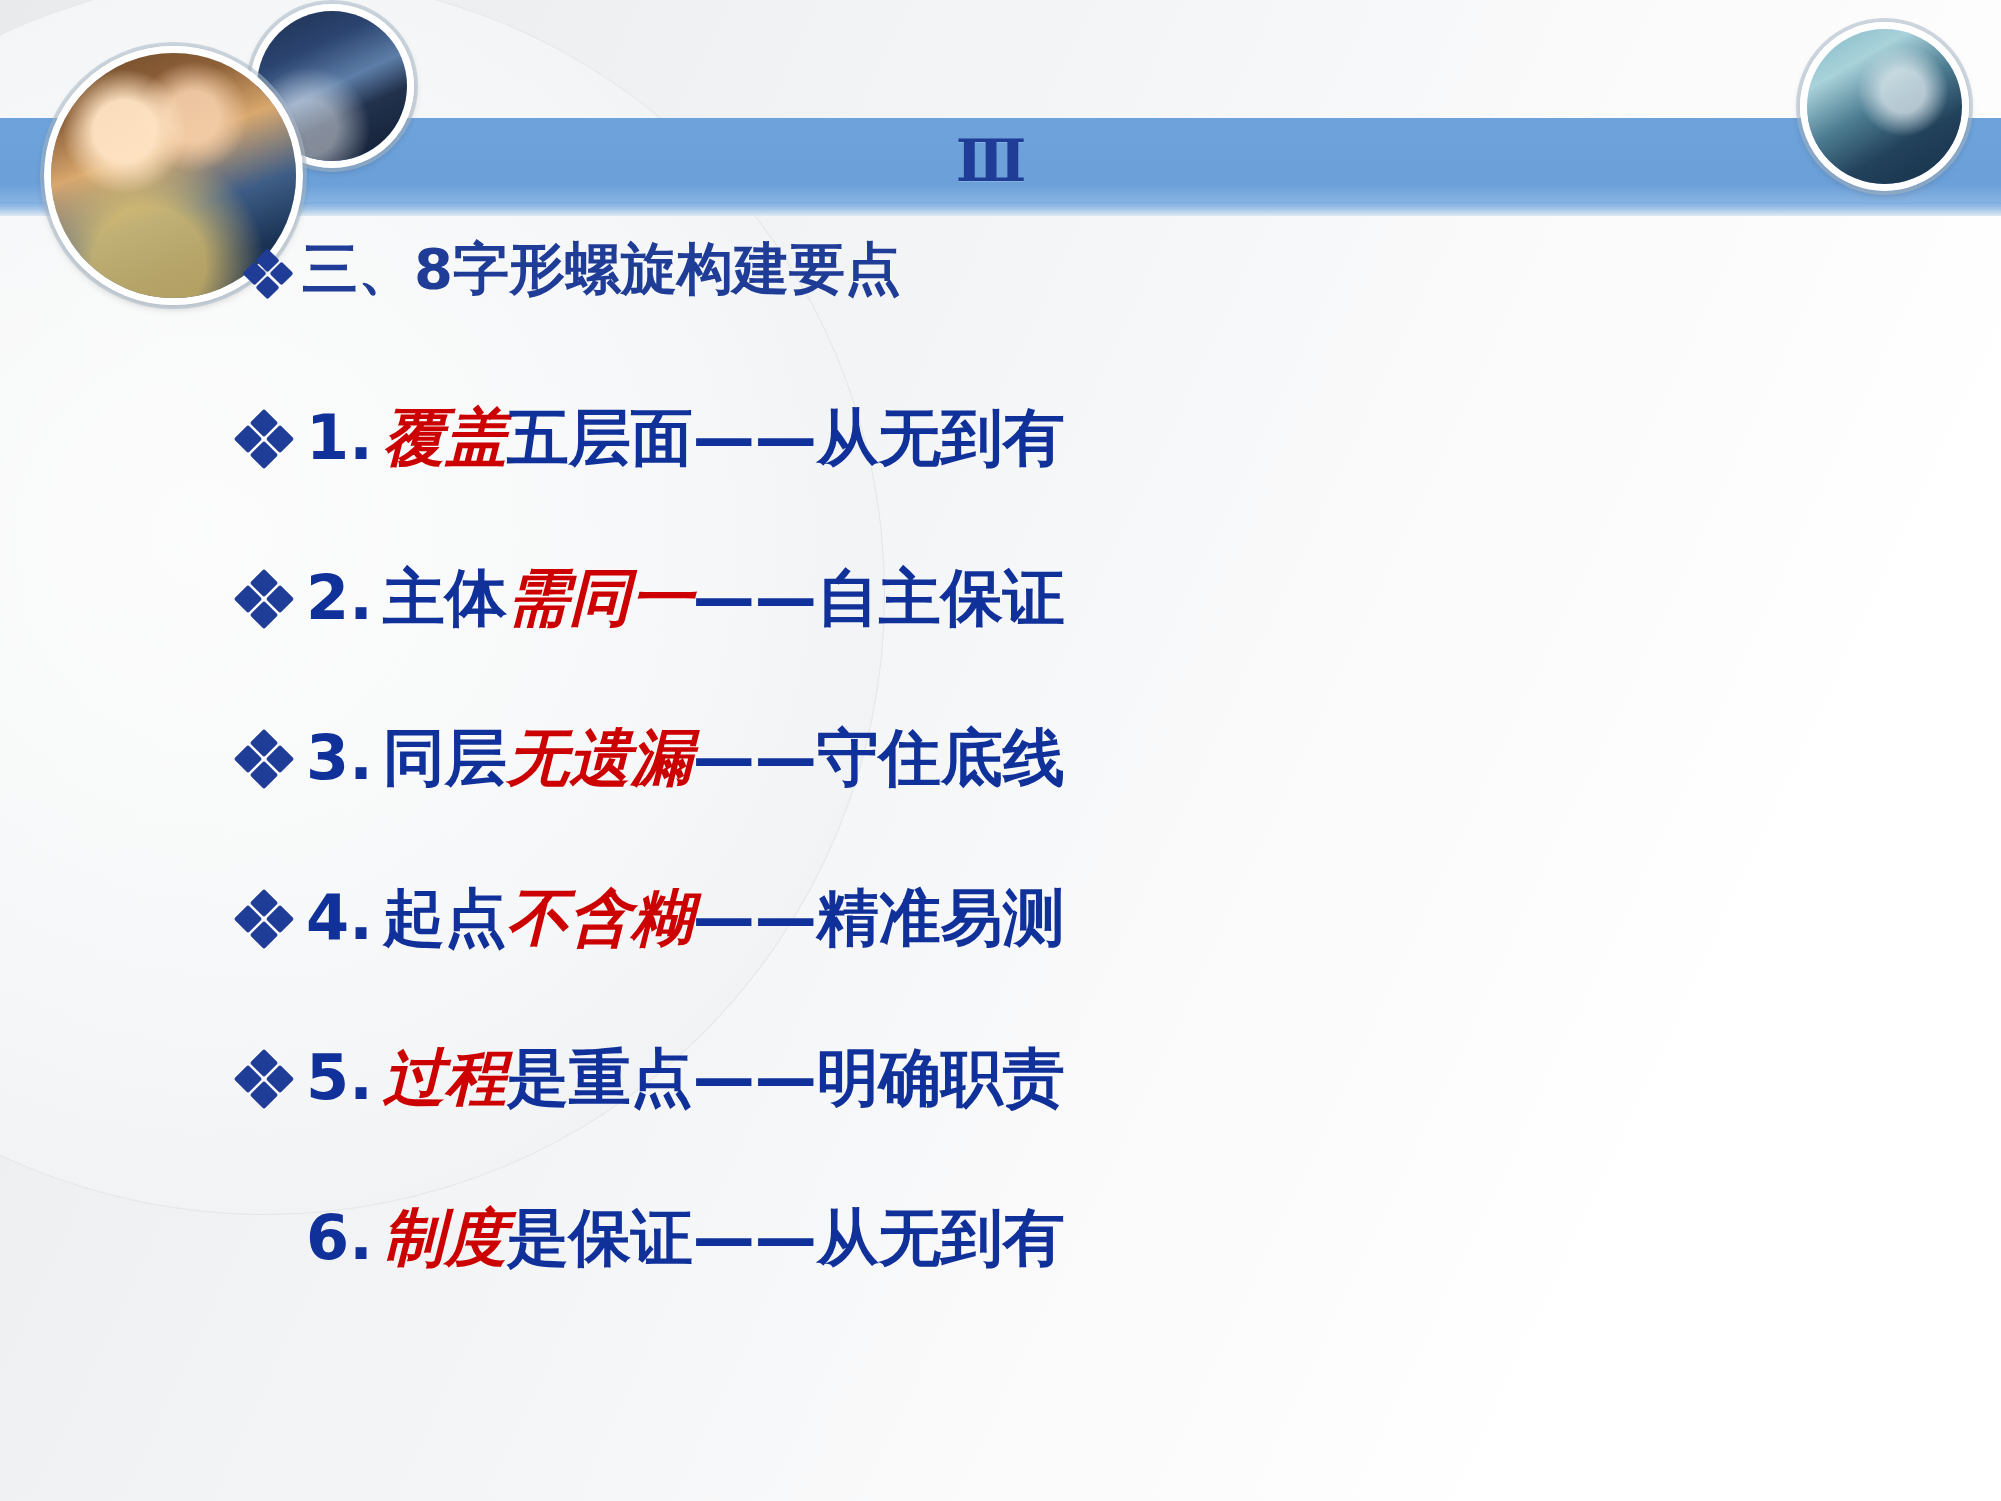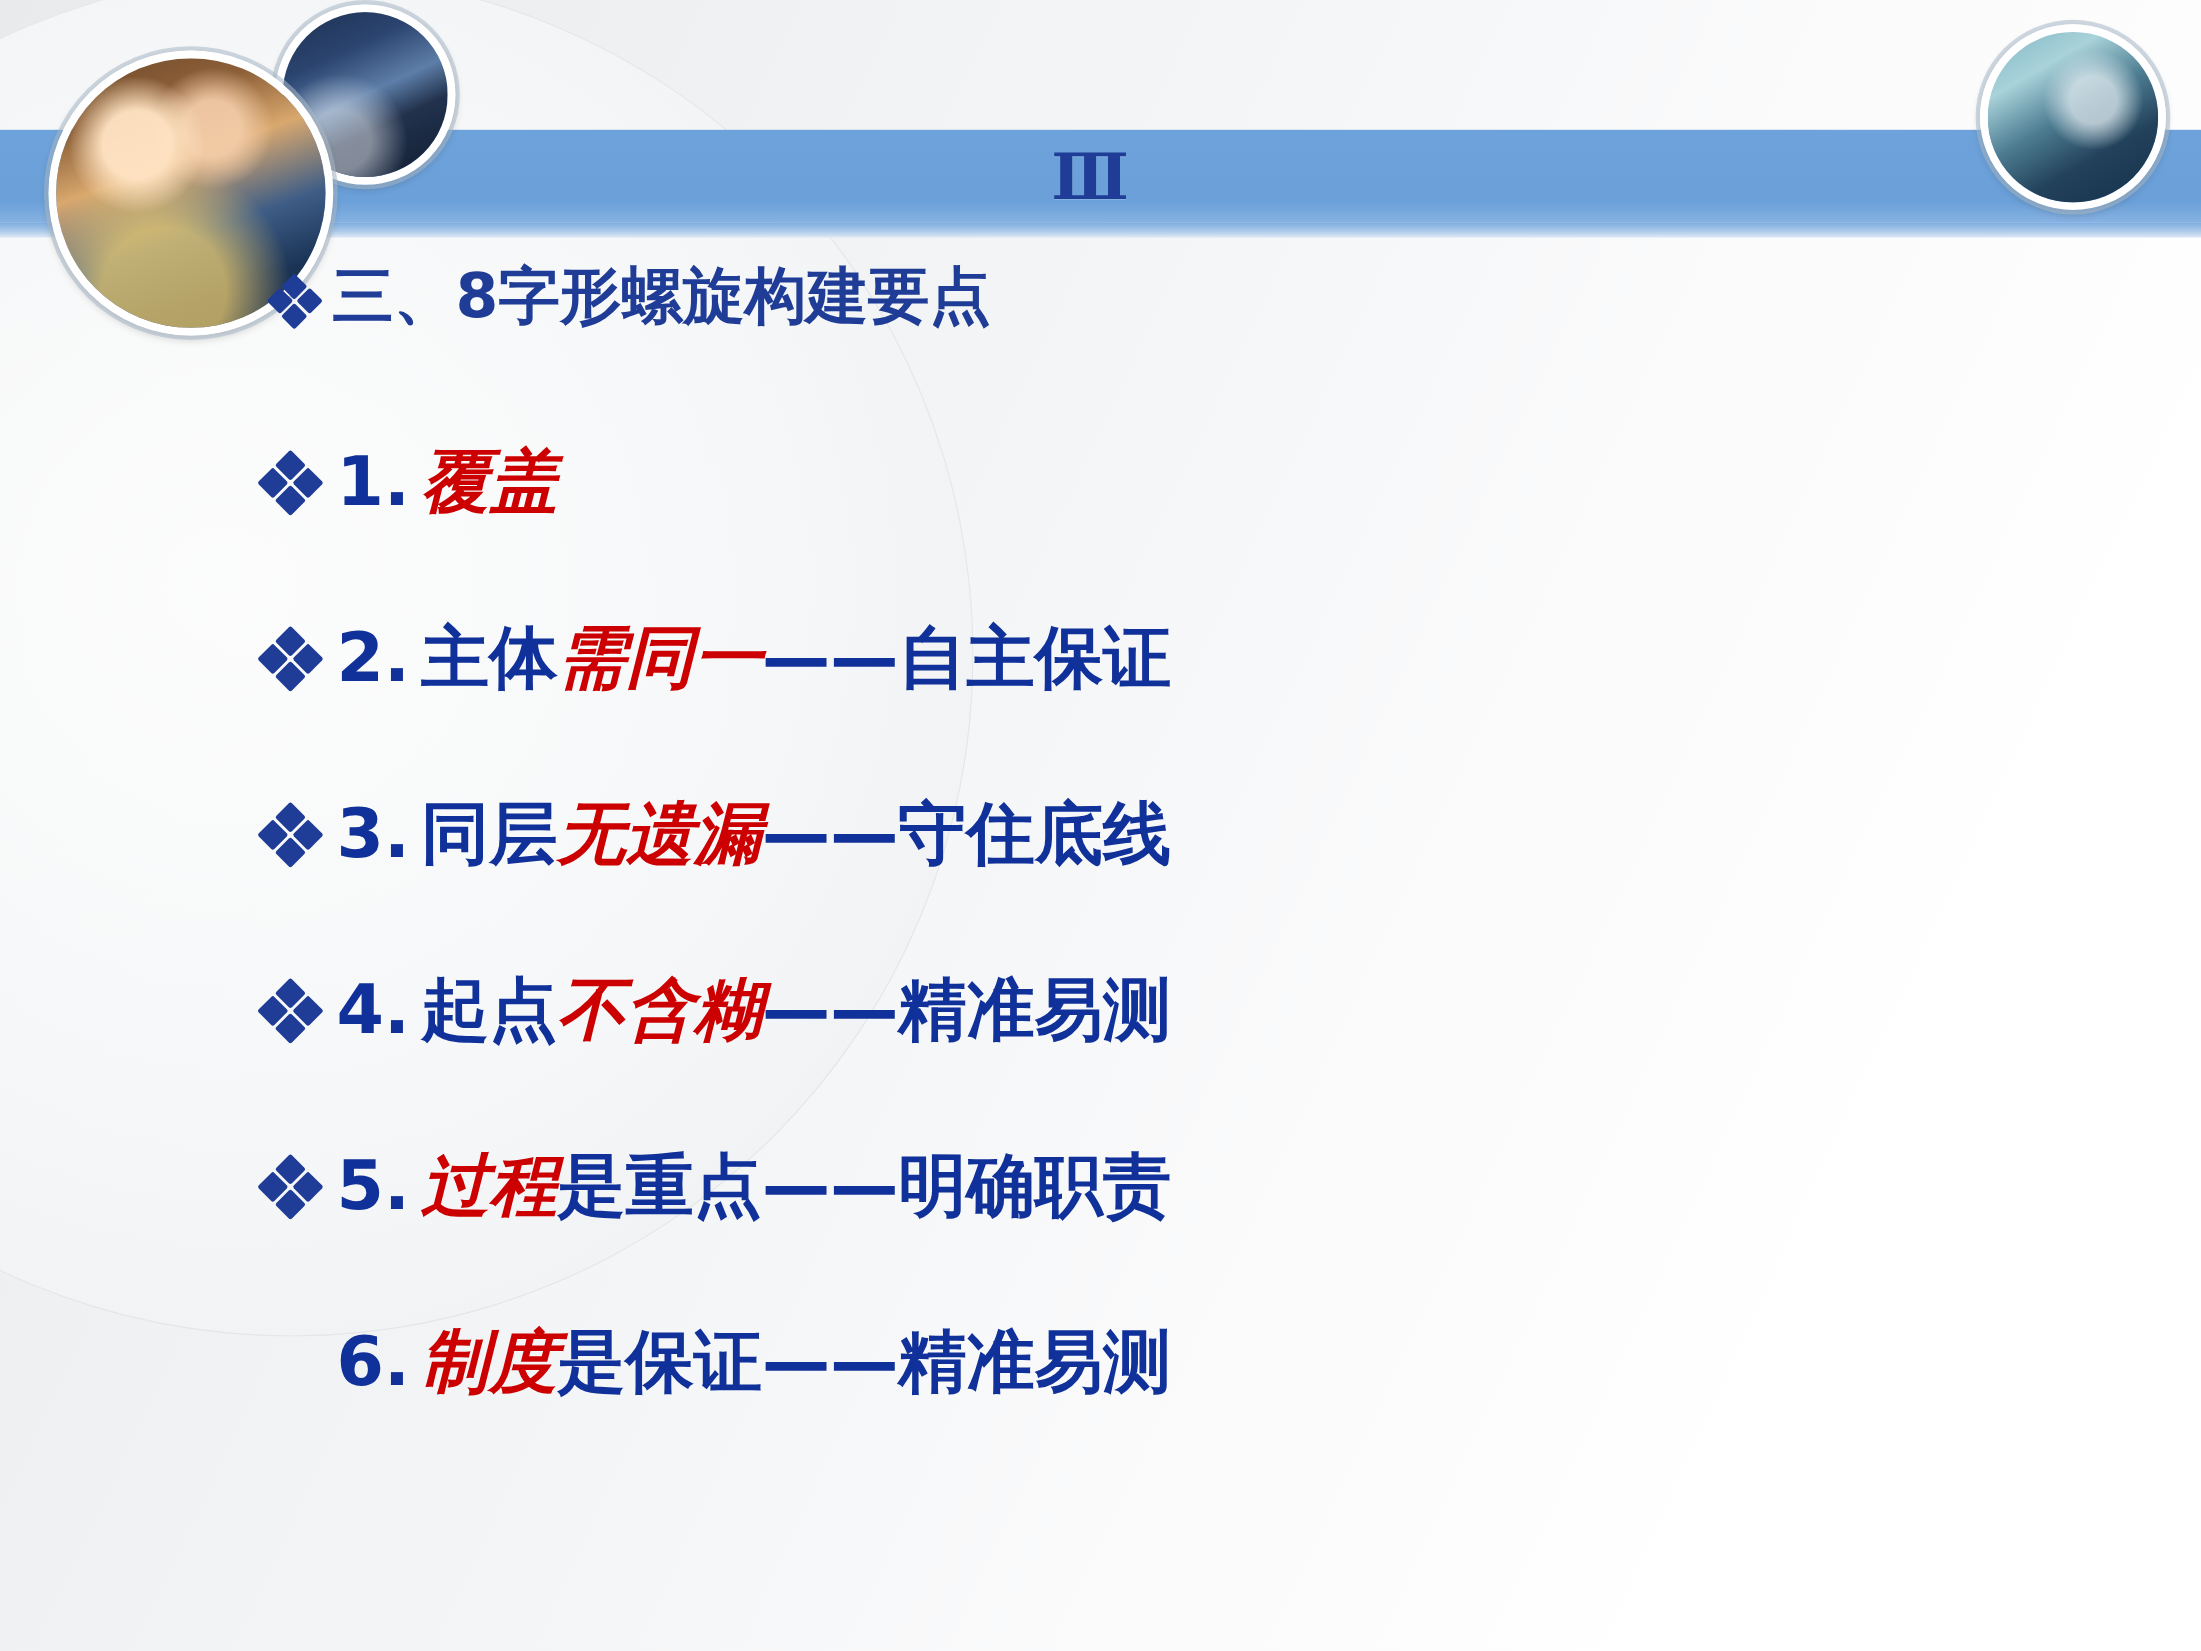--- a/index.html
+++ b/index.html
@@ -157,20 +157,21 @@
 
       <div class="bullet" style="left:238px;top:40px;">
         <span class="dia">
             <i class="t"></i>
             <i class="l"></i>
             <i class="r"></i>
             <i class="b"></i>
           </span>
         <span class="num blue">1.</span>
         <span class="red">覆盖</span>
+        <span class="blue">五层面——从无到有</span>
       </div>
 
       <div class="bullet" style="left:238px;top:200px;">
         <span class="dia">
             <i class="t"></i>
             <i class="l"></i>
             <i class="r"></i>
             <i class="b"></i>
           </span>
         <span class="num blue">2.</span>
@@ -213,18 +214,18 @@
             <i class="b"></i>
           </span>
         <span class="num blue">5.</span>
         <span class="red">过程</span>
         <span class="blue">是重点——明确职责</span>
       </div>
 
       <div class="bullet" style="left:306px;top:840px;">
         <span class="num blue">6.</span>
         <span class="red">制度</span>
-        <span class="blue">是保证——精准易测</span>
+        <span class="blue">是保证——从无到有</span>
       </div>
 
     </div>
   </div>
 </div>
 
 </body></html>

